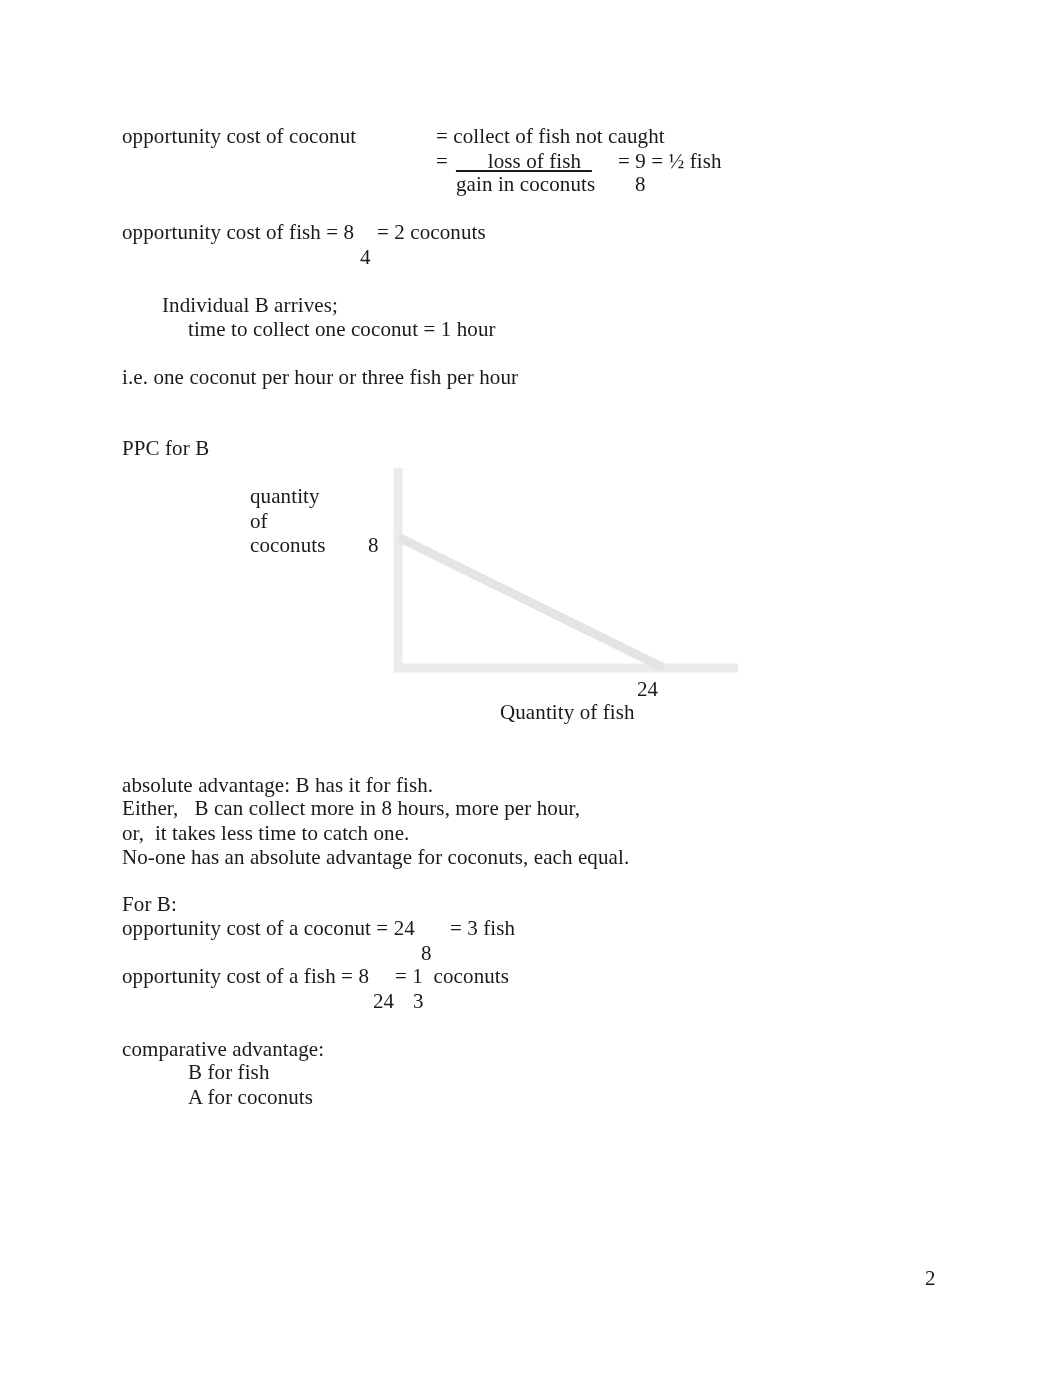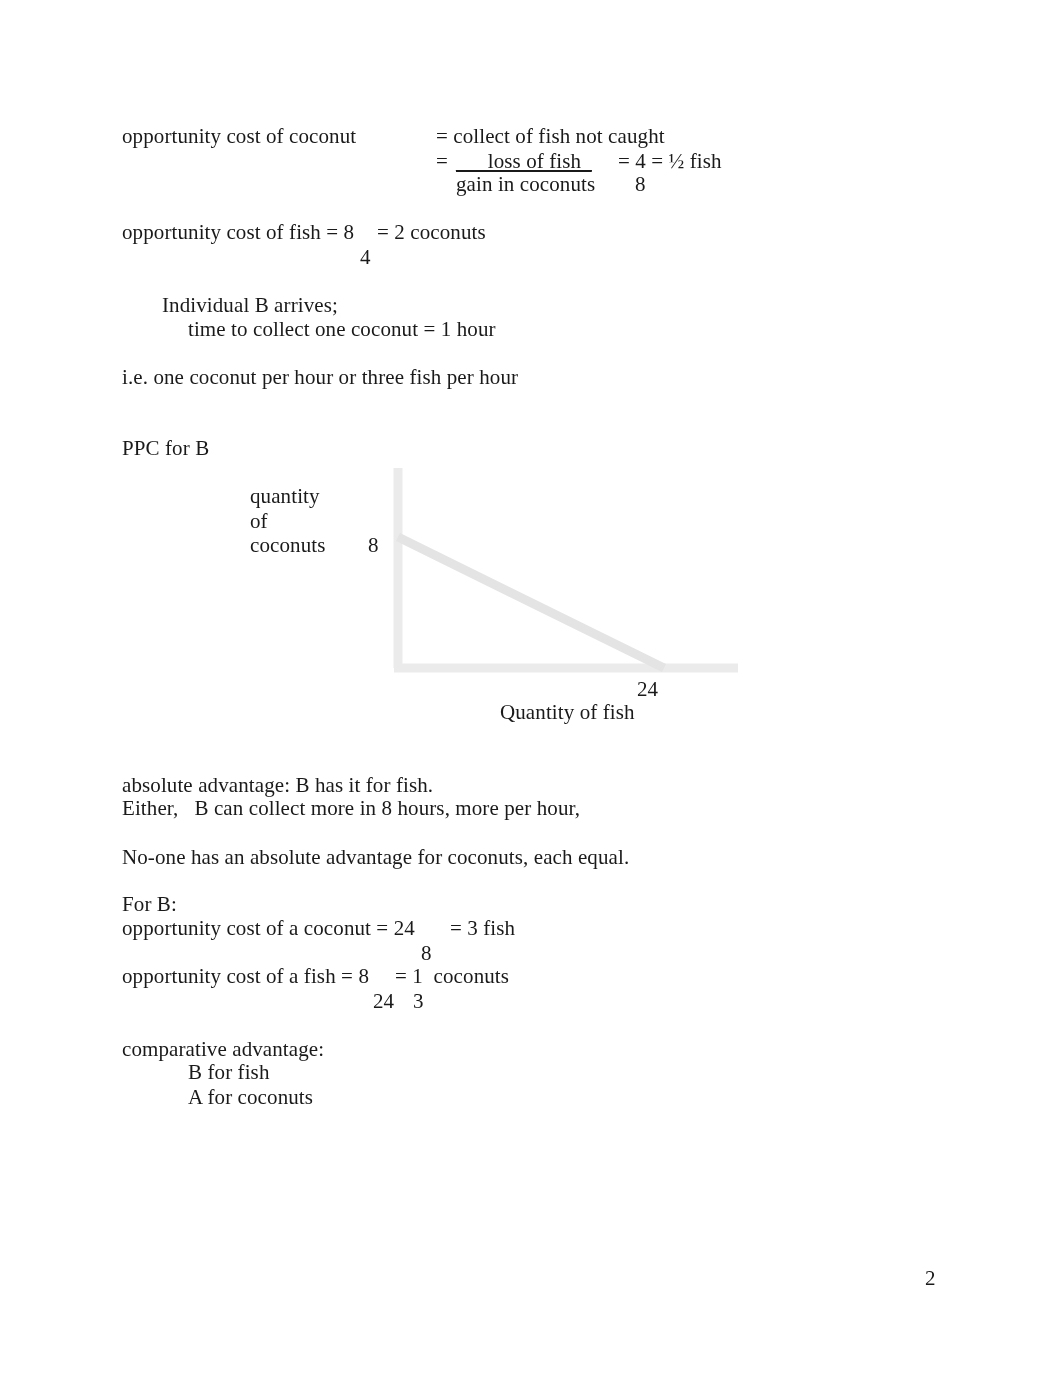--- a/index.html
+++ b/index.html
@@ -83,21 +83,21 @@
 </style>
 </head>
 <body>
 
 <div class="page">
 
   <div class="t" id="b1-label">opportunity cost of coconut</div>
   <div class="t" id="b1-line1">= collect of fish not caught</div>
   <div class="t" id="b1-line2">=</div>
   <div class="t" id="b1-num">___loss of fish_</div>
-  <div class="t" id="b1-eq4">= 4 = ½ fish</div>
+  <div class="t" id="b1-eq4">= 9 = ½ fish</div>
   <div class="t" id="b1-den">gain in coconuts</div>
   <div class="t" id="b1-den8">8</div>
 
   <div class="t" id="b2-line">opportunity cost of fish = 8</div>
   <div class="t" id="b2-res">= 2 coconuts</div>
   <div class="t" id="b2-den">4</div>
 
   <div class="t" id="b3-l1">Individual B arrives;</div>
   <div class="t" id="b3-l2">time to collect one coconut = 1 hour</div>
   <div class="t" id="b3-l4">i.e. one coconut per hour or three fish per hour</div>
@@ -115,20 +115,21 @@
 
   <div class="t" id="ax-label-q">quantity</div>
   <div class="t" id="ax-label-o">of</div>
   <div class="t" id="ax-label-c">coconuts</div>
   <div class="t" id="ax-tick-8">8</div>
   <div class="t" id="ax-tick-24">24</div>
   <div class="t" id="ax-label-x">Quantity of fish</div>
 
   <div class="t" id="b5-l1">absolute advantage: B has it for fish.</div>
   <div class="t" id="b5-l2">Either,   B can collect more in 8 hours, more per hour,</div>
+  <div class="t" id="b5-l3">or,  it takes less time to catch one.</div>
   <div class="t" id="b5-l4">No-one has an absolute advantage for coconuts, each equal.</div>
 
   <div class="t" id="b6-h">For B:</div>
   <div class="t" id="b6-l1">opportunity cost of a coconut = 24</div>
   <div class="t" id="b6-r1">= 3 fish</div>
   <div class="t" id="b6-d1">8</div>
   <div class="t" id="b6-l2">opportunity cost of a fish = 8</div>
   <div class="t" id="b6-r2">= 1  coconuts</div>
   <div class="t" id="b6-d2a">24</div>
   <div class="t" id="b6-d2b">3</div>

